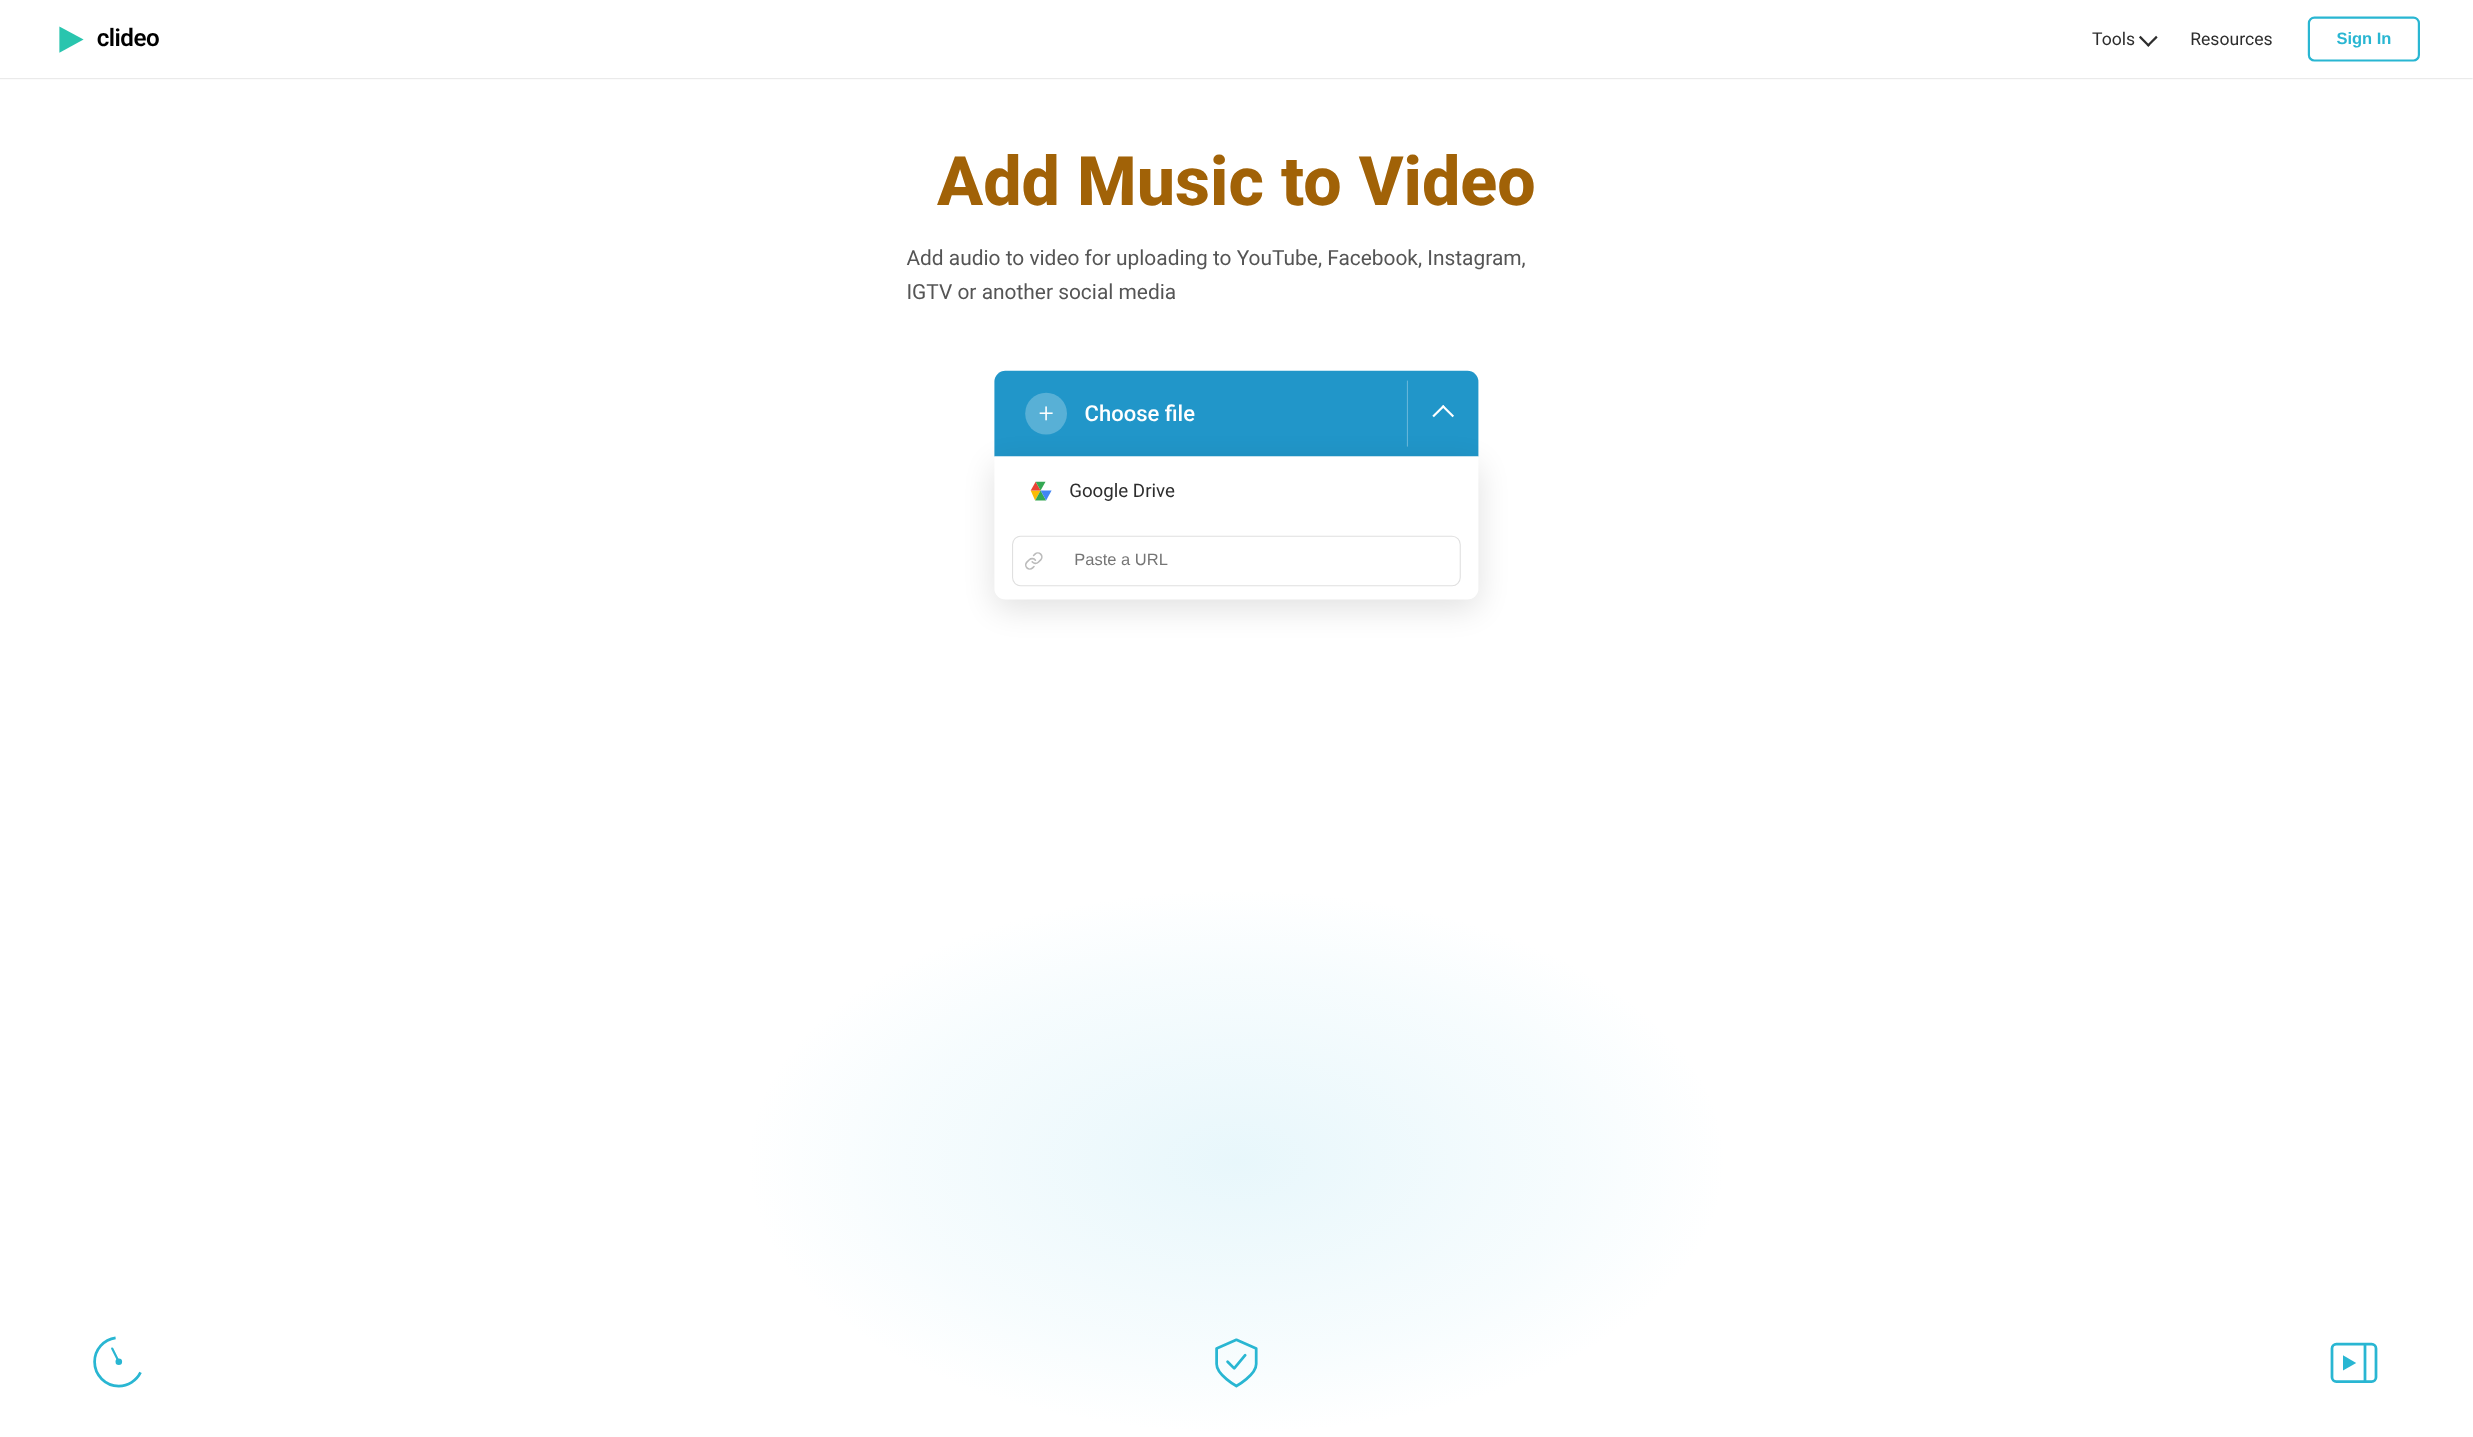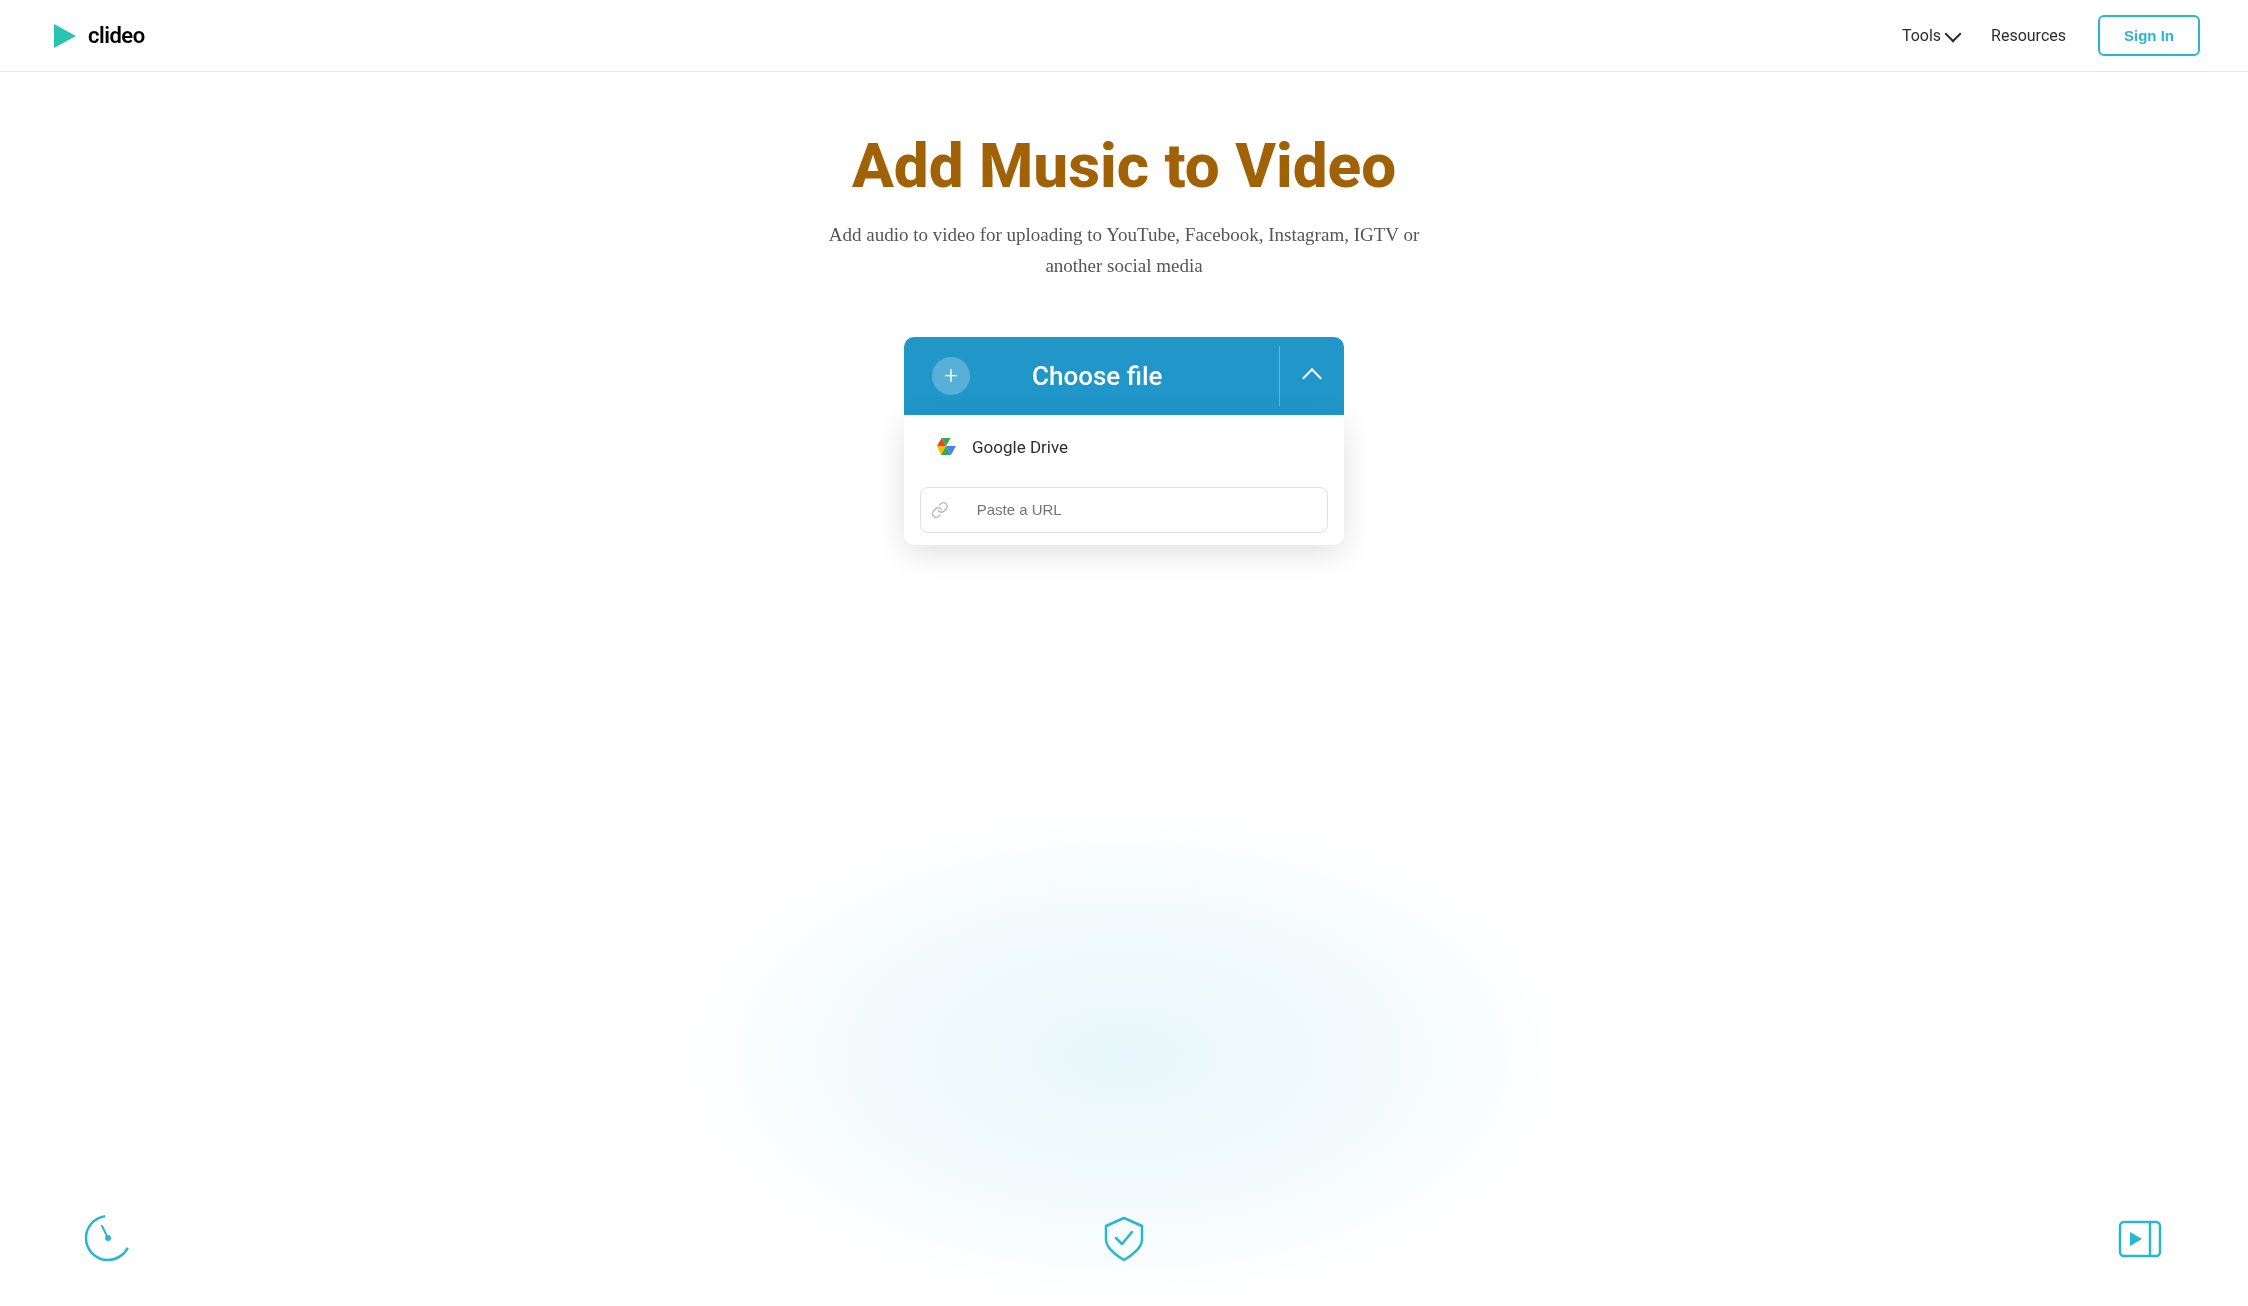--- a/index.html
+++ b/index.html
@@ -128,25 +128,24 @@
       font-weight: 800;
       color: #a16207;
       text-align: center;
       margin-bottom: 20px;
       line-height: 1.1;
     }
 
     .page-subtitle {
       font-size: 19px;
       color: #555;
-      text-align: center;
+      text-align: left;
       line-height: 1.6;
       max-width: 600px;
       margin-bottom: 56px;
-      font-family: Liberation Serif, serif;
     }
 
     
     .upload-widget {
       width: 440px;
       border-radius: 12px;
       overflow: visible;
       position: relative;
     }
 
@@ -181,24 +180,23 @@
     }
 
     .plus-icon {
       color: #fff;
       font-size: 24px;
       font-weight: 300;
       line-height: 1;
     }
 
     .choose-file-label {
-      font-size: 26px;
+      font-size: 20px;
       font-weight: 500;
       color: #fff;
-      margin-left: 46px;
     }
 
     .dropdown-divider {
       width: 1px;
       height: 60px;
       background: rgba(255,255,255,0.3);
     }
 
     .chevron-btn {
       width: 64px;

